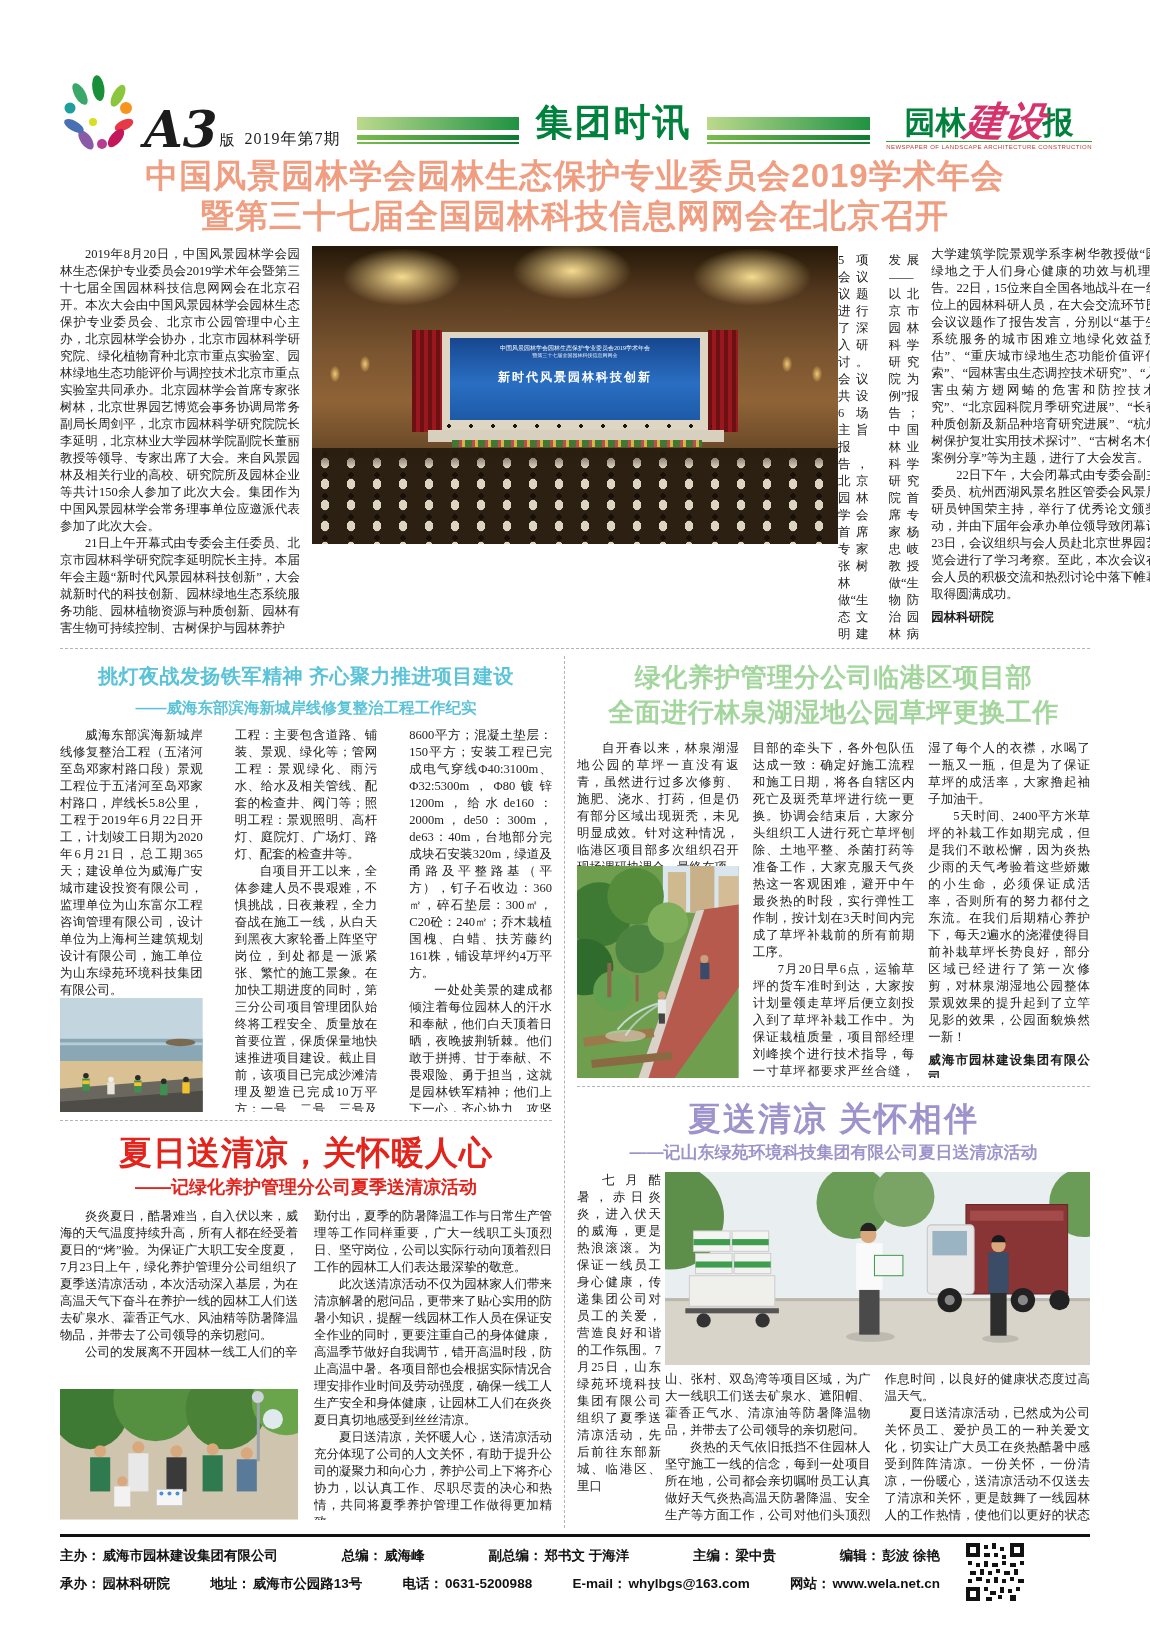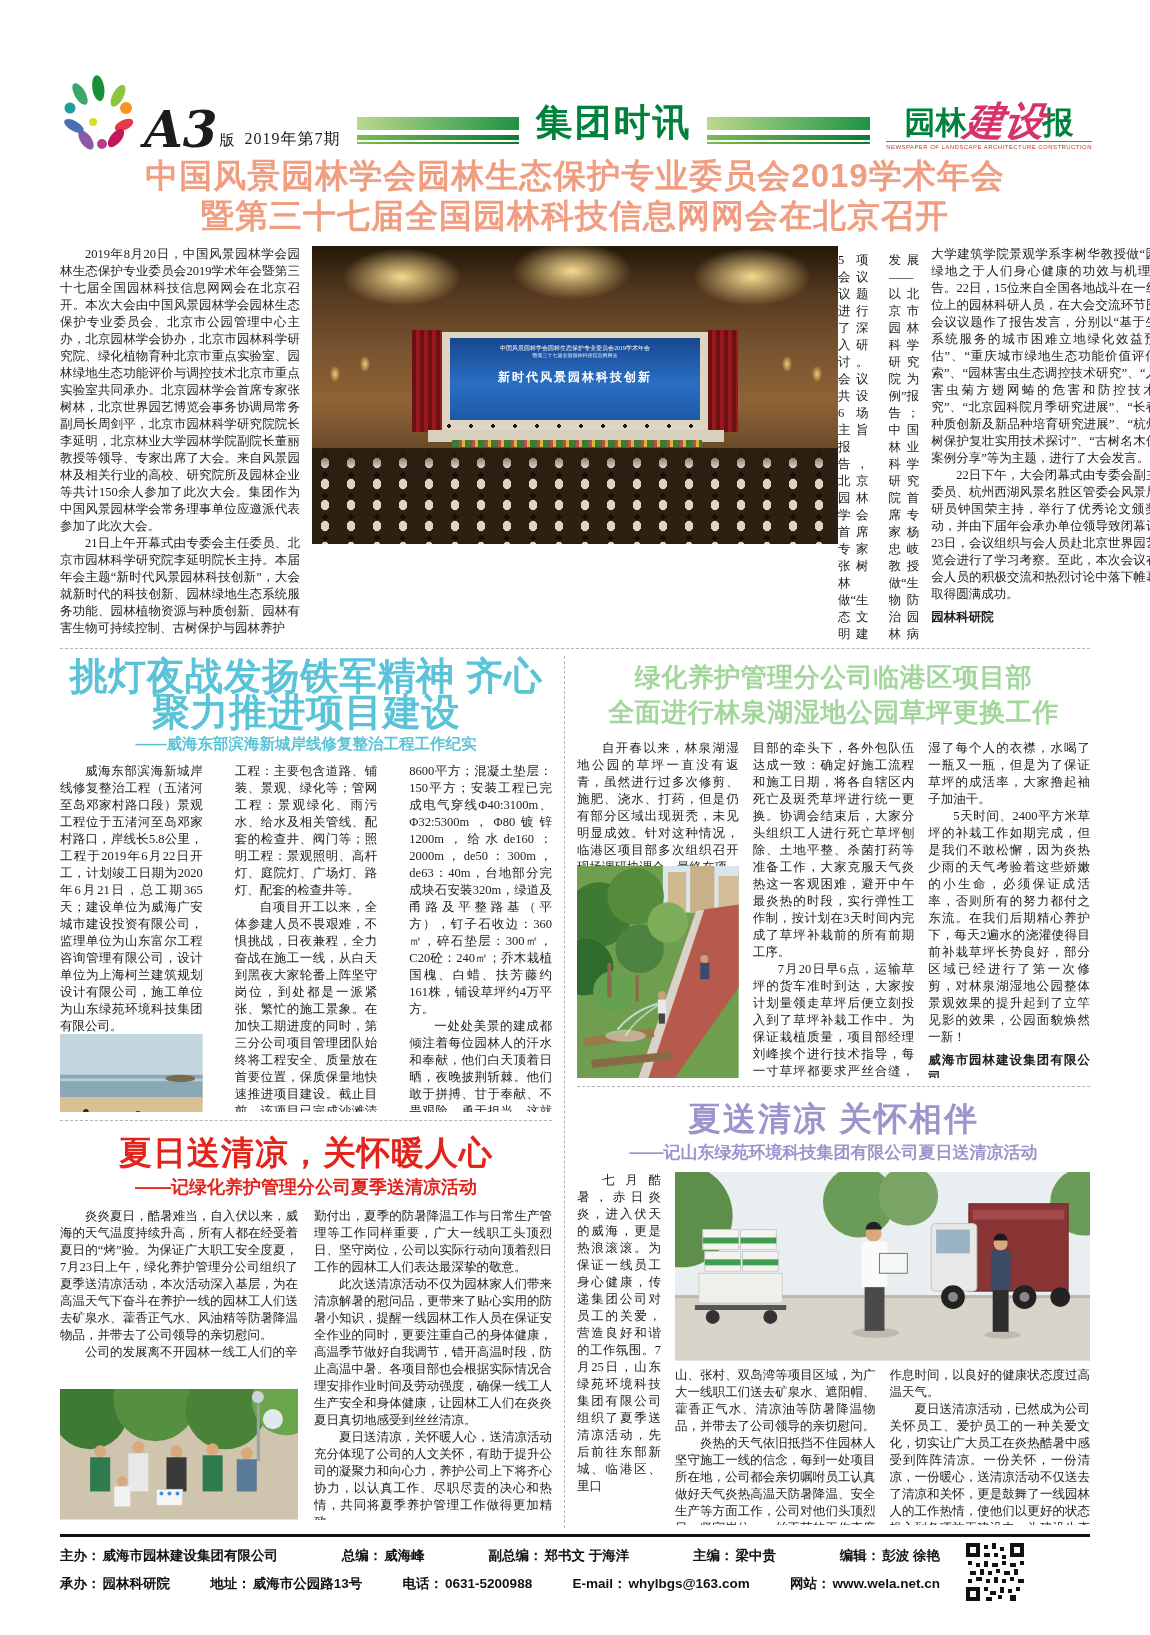--- a/index.html
+++ b/index.html
@@ -83,41 +83,41 @@
   .half-r{flex:1;}
   .vdash{width:0;border-left:1px dashed #b3b3b3;margin:0 12px;}
   .hdash{border-top:1px dashed #b3b3b3;margin:8px 0;}
   .fulldash{position:absolute;left:60px;top:648px;width:1030px;border-top:1px dashed #b3b3b3;}
   .cols3{display:flex;gap:14px;}
   .cols2{display:flex;gap:16px;margin-top:9px;}
   .cols3 .tcol,.cols2 .tcol{flex:1;}
   
   .a2{height:456px;overflow:hidden;}
   .a2-t{margin:2px 0 4px 0;text-align:center;font-family:"Liberation Sans",sans-serif;font-weight:900;
-        font-size:38px;line-height:36px;color:var(--a2-title,#5bc3d7);letter-spacing:.5px;}
+        font-size:20px;line-height:36px;color:var(--a2-title,#5bc3d7);letter-spacing:.5px;}
   .sub{text-align:center;font-family:"Liberation Sans",sans-serif;font-weight:bold;margin-bottom:8px;}
   .a2-s{font-size:15.5px;color:var(--a2-title,#5bc3d7);}
   .a2 .cols3{height:390px;gap:32px;}
   
   .a3{height:422px;overflow:hidden;}
   .a3-t{margin:4px 0 10px 0;text-align:center;font-family:"Liberation Sans",sans-serif;font-weight:900;
         font-size:26px;line-height:35px;color:var(--a3-title,#a3d69c);letter-spacing:.5px;}
   .a3 .cols3{height:340px;}
   
   .a4{height:398px;overflow:hidden;}
   .a4-t{margin:4px 0 2px 0;text-align:center;font-family:"Liberation Sans",sans-serif;font-weight:900;
         font-size:33px;line-height:40px;color:var(--a4-title,#e2241d);letter-spacing:1px;}
   .a4-s{font-size:18px;color:var(--a4-title,#e2241d);}
   .a4 .cols2{height:312px;}
   
   .a5{height:430px;overflow:hidden;}
   .a5-t{margin:4px 0 2px 0;text-align:center;font-family:"Liberation Sans",sans-serif;font-weight:900;
         font-size:33px;line-height:40px;color:var(--a5-title,#9e93ca);letter-spacing:2px;}
   .a5-s{font-size:17px;color:var(--a5-title,#9e93ca);font-weight:bold;}
-  .a5-body{display:flex;gap:14px;height:358px;}
+  .a5-body{display:flex;gap:4px;height:358px;}
   .a5c1{flex:0 0 84px;overflow:hidden;}
   .a5right{flex:1;display:flex;flex-direction:column;}
   .a5cols{display:flex;gap:14px;margin-top:6px;flex:1;overflow:hidden;}
   .a5cols .tcol{flex:1;}
   
   svg.ph{display:block;width:100%;}
   
   .pfooter{position:absolute;left:60px;top:1534px;width:1030px;}
   .fline{border-top:3px solid #101010;}
   .fwrap{display:flex;align-items:flex-start;margin-top:10px;}

